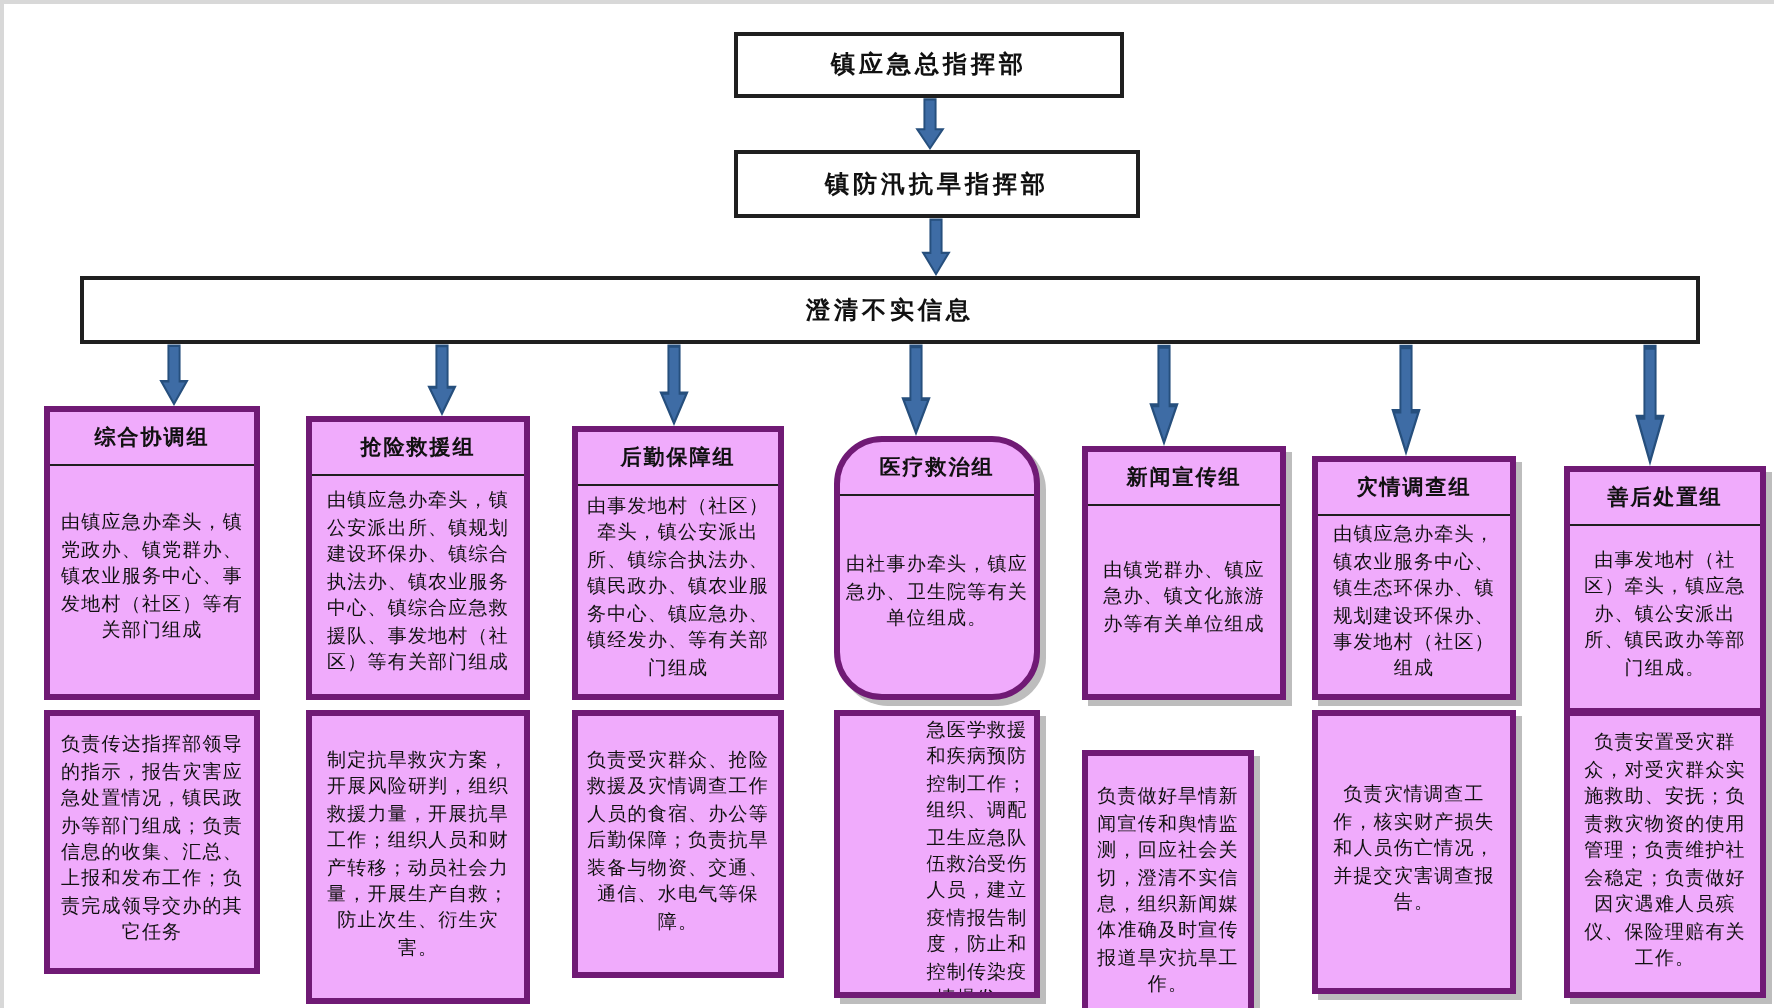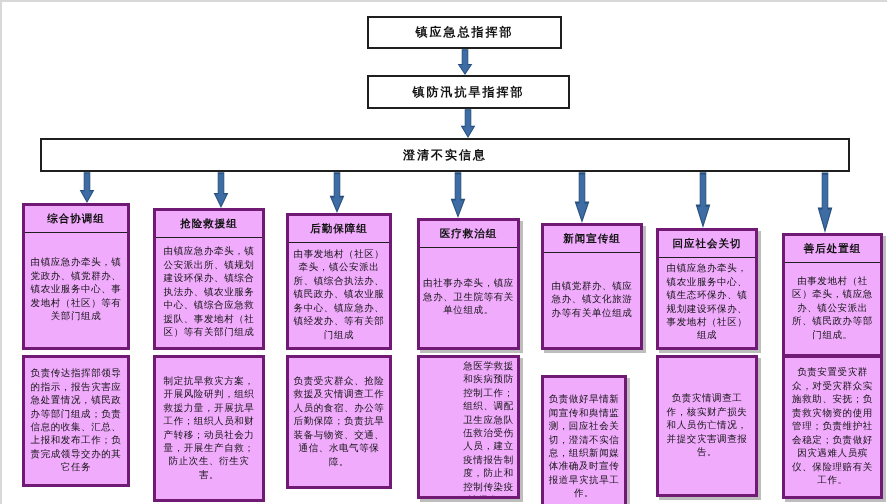--- a/index.html
+++ b/index.html
@@ -97,38 +97,38 @@
   </div>
 
   <div class="colbox" style="left:284px;top:211px;width:106px;height:137px;">
     <div class="col-title">后勤保障组</div>
     <div class="section-body">由事发地村（社区）牵头，镇公安派出所、镇综合执法办、镇民政办、镇农业服务中心、镇应急办、镇经发办、等有关部门组成</div>
   </div>
   <div class="colbox" style="left:284px;top:353px;width:106px;height:134px;">
     <div class="section-body">负责受灾群众、抢险救援及灾情调查工作人员的食宿、办公等后勤保障；负责抗旱装备与物资、交通、通信、水电气等保障。</div>
   </div>
 
-  <div class="colbox shadowed" style="left:415px;top:216px;width:103px;height:132px;">
+  <div class="colbox shadowed" style="left:415px;top:216px;width:103px;height:132px;border-radius:24px;">
     <div class="col-title">医疗救治组</div>
     <div class="section-body">由社事办牵头，镇应急办、卫生院等有关单位组成。</div>
   </div>
   <div class="colbox shadowed" style="left:415px;top:353px;width:103px;height:144px;padding-left:40px;">
     <div class="section-body">负责灾区紧急医学救援和疾病预防控制工作；组织、调配卫生应急队伍救治受伤人员，建立疫情报告制度，防止和控制传染疫情爆发。</div>
   </div>
 
   <div class="colbox shadowed" style="left:539px;top:221px;width:102px;height:127px;">
     <div class="col-title">新闻宣传组</div>
     <div class="section-body">由镇党群办、镇应急办、镇文化旅游办等有关单位组成</div>
   </div>
   <div class="colbox shadowed" style="left:539px;top:353px;width:86px;height:144px;margin-top:20px;">
     <div class="section-body">负责做好旱情新闻宣传和舆情监测，回应社会关切，澄清不实信息，组织新闻媒体准确及时宣传报道旱灾抗旱工作。</div>
   </div>
 
   <div class="colbox shadowed" style="left:654px;top:226px;width:102px;height:122px;">
-    <div class="col-title">回应社会关切</div>
+    <div class="col-title">灾情调查组</div>
     <div class="section-body">由镇应急办牵头，镇农业服务中心、镇生态环保办、镇规划建设环保办、事发地村（社区）组成</div>
   </div>
   <div class="colbox shadowed" style="left:654px;top:353px;width:102px;height:142px;">
     <div class="section-body">负责灾情调查工作，核实财产损失和人员伤亡情况，并提交灾害调查报告。</div>
   </div>
 
   <div class="colbox shadowed" style="left:780px;top:231px;width:101px;height:124px;">
     <div class="col-title">善后处置组</div>
     <div class="section-body">由事发地村（社区）牵头，镇应急办、镇公安派出所、镇民政办等部门组成。</div>
   </div>

